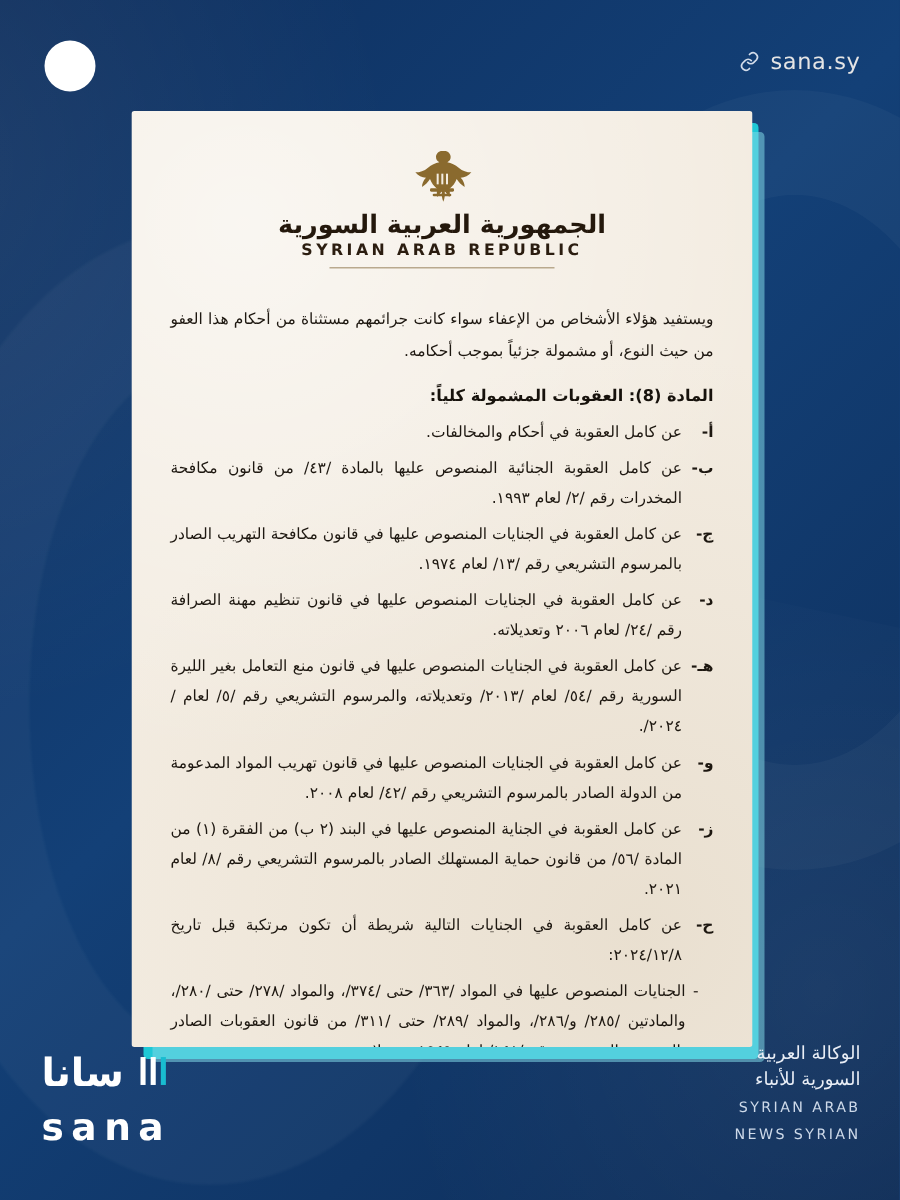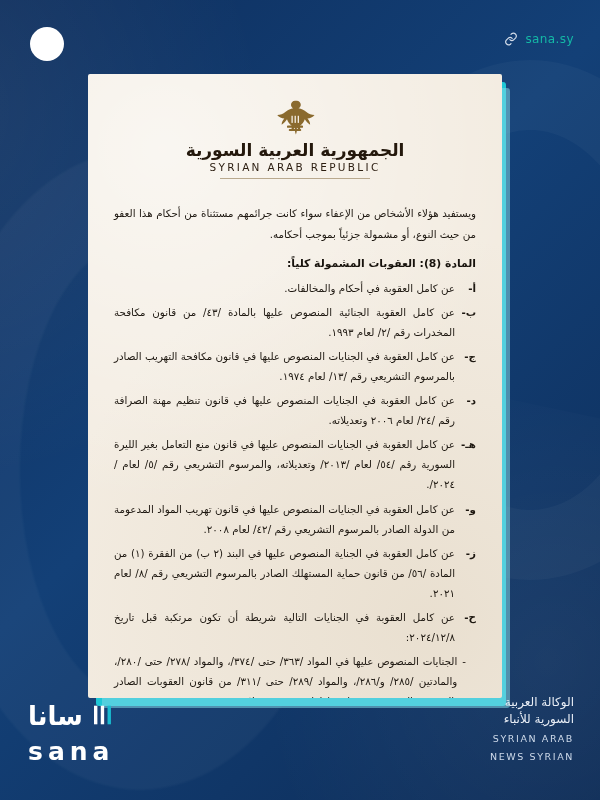--- a/index.html
+++ b/index.html
@@ -53,22 +53,22 @@
     position: absolute;
     left: 30px; top: 27px;
     width: 34px; height: 34px;
     border-radius: 50%;
     background: #ffffff;
   }
   .site-handle {
     position: absolute;
     right: 26px; top: 32px;
     display: flex; align-items: center; gap: 7px;
-    color: #14b8a6;
-    font-size: 12px;
+    color: #e5e5e5;
+    font-size: 15px;
     letter-spacing: .4px;
     direction: ltr;
   }
   .link-icon {
     display: inline-block;
     width: 14px; height: 14px;
     opacity: .9;
   }
 
   
@@ -111,21 +111,21 @@
     color: #24180c;
     font-weight: bold;
     letter-spacing: .2px;
     margin-top: 2px;
   }
   .doc-title-en {
     text-align: center;
     font-size: 10.5px;
     color: #2b1d10;
     letter-spacing: 2.3px;
-    font-weight: normal;
+    font-weight: bold;
     direction: ltr;
     margin-top: 1px;
   }
   .title-rule {
     width: 150px; height: 1px;
     background: #b9a98e;
     margin: 5px auto 0 auto;
   }
 
   .body-text {

